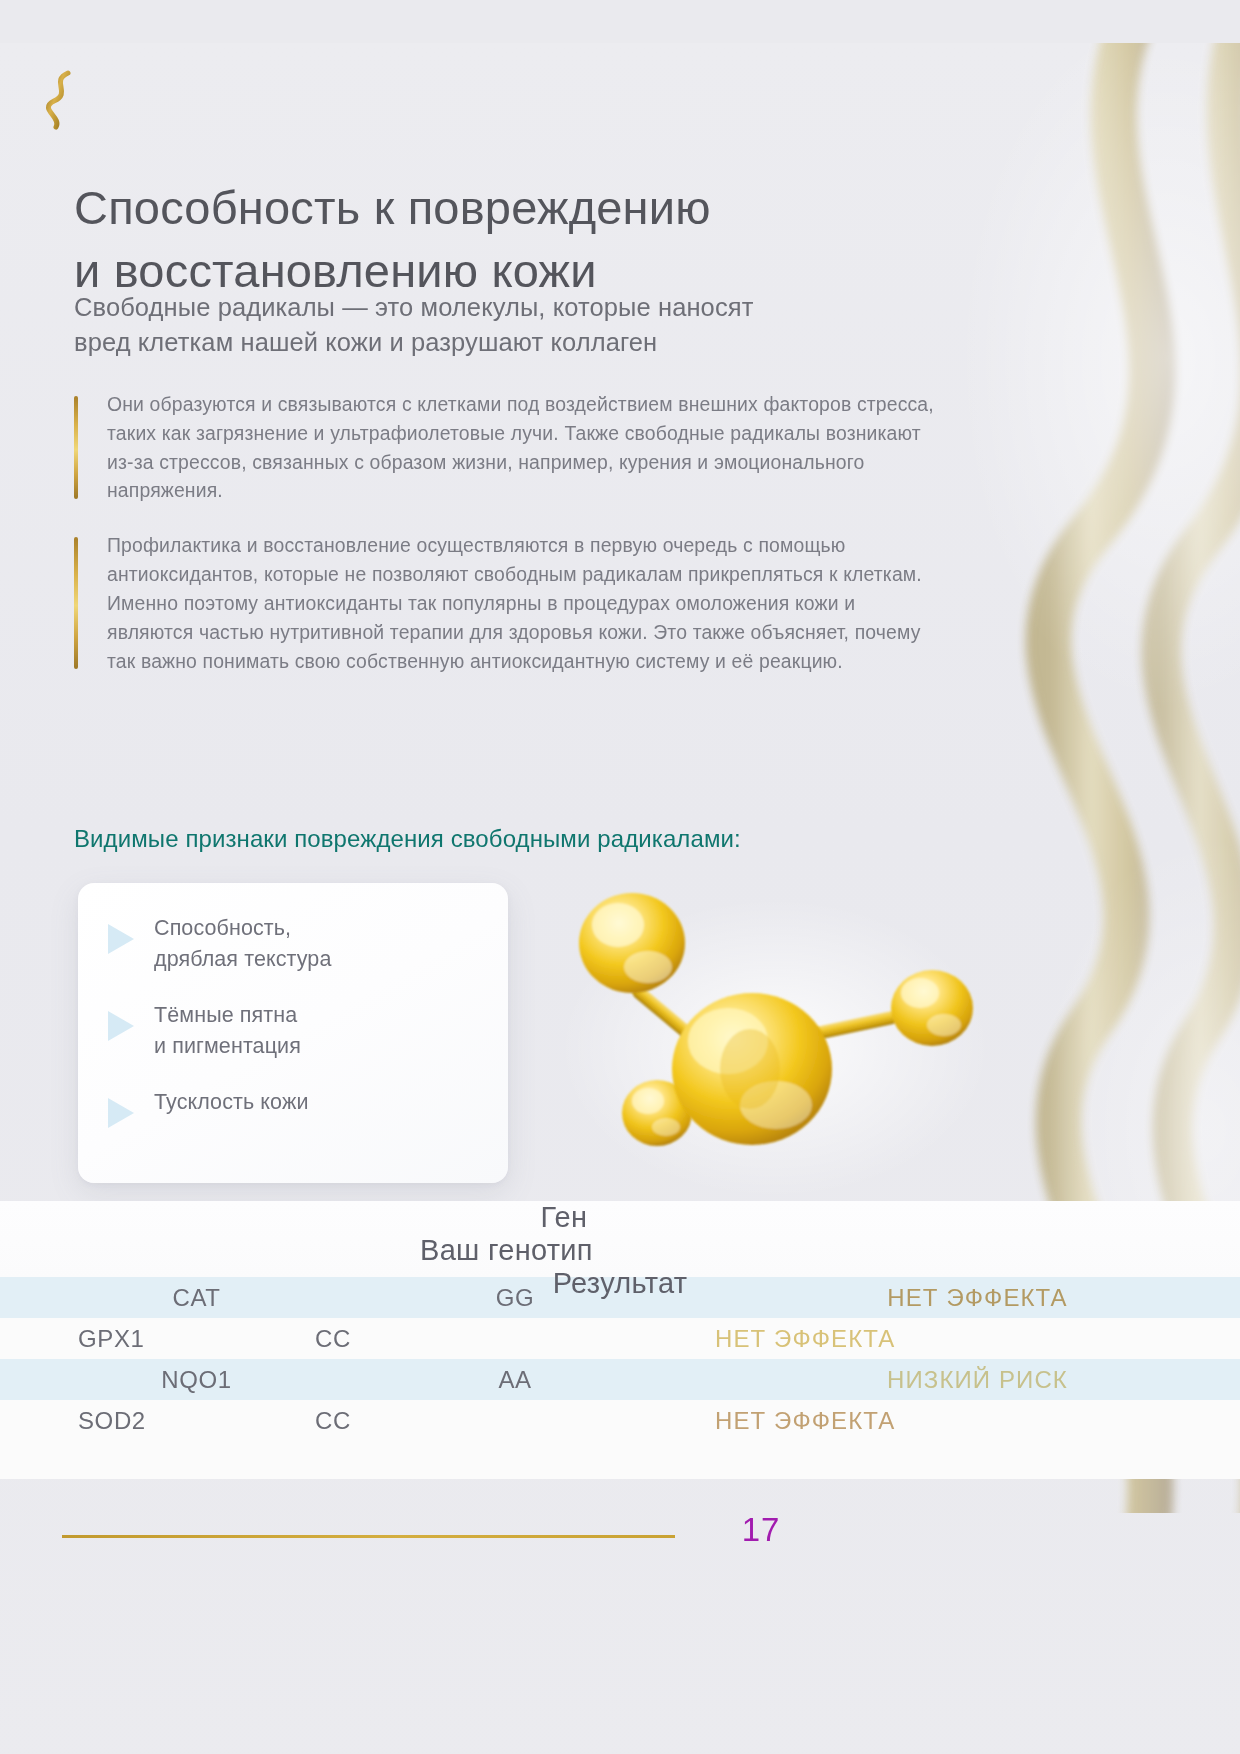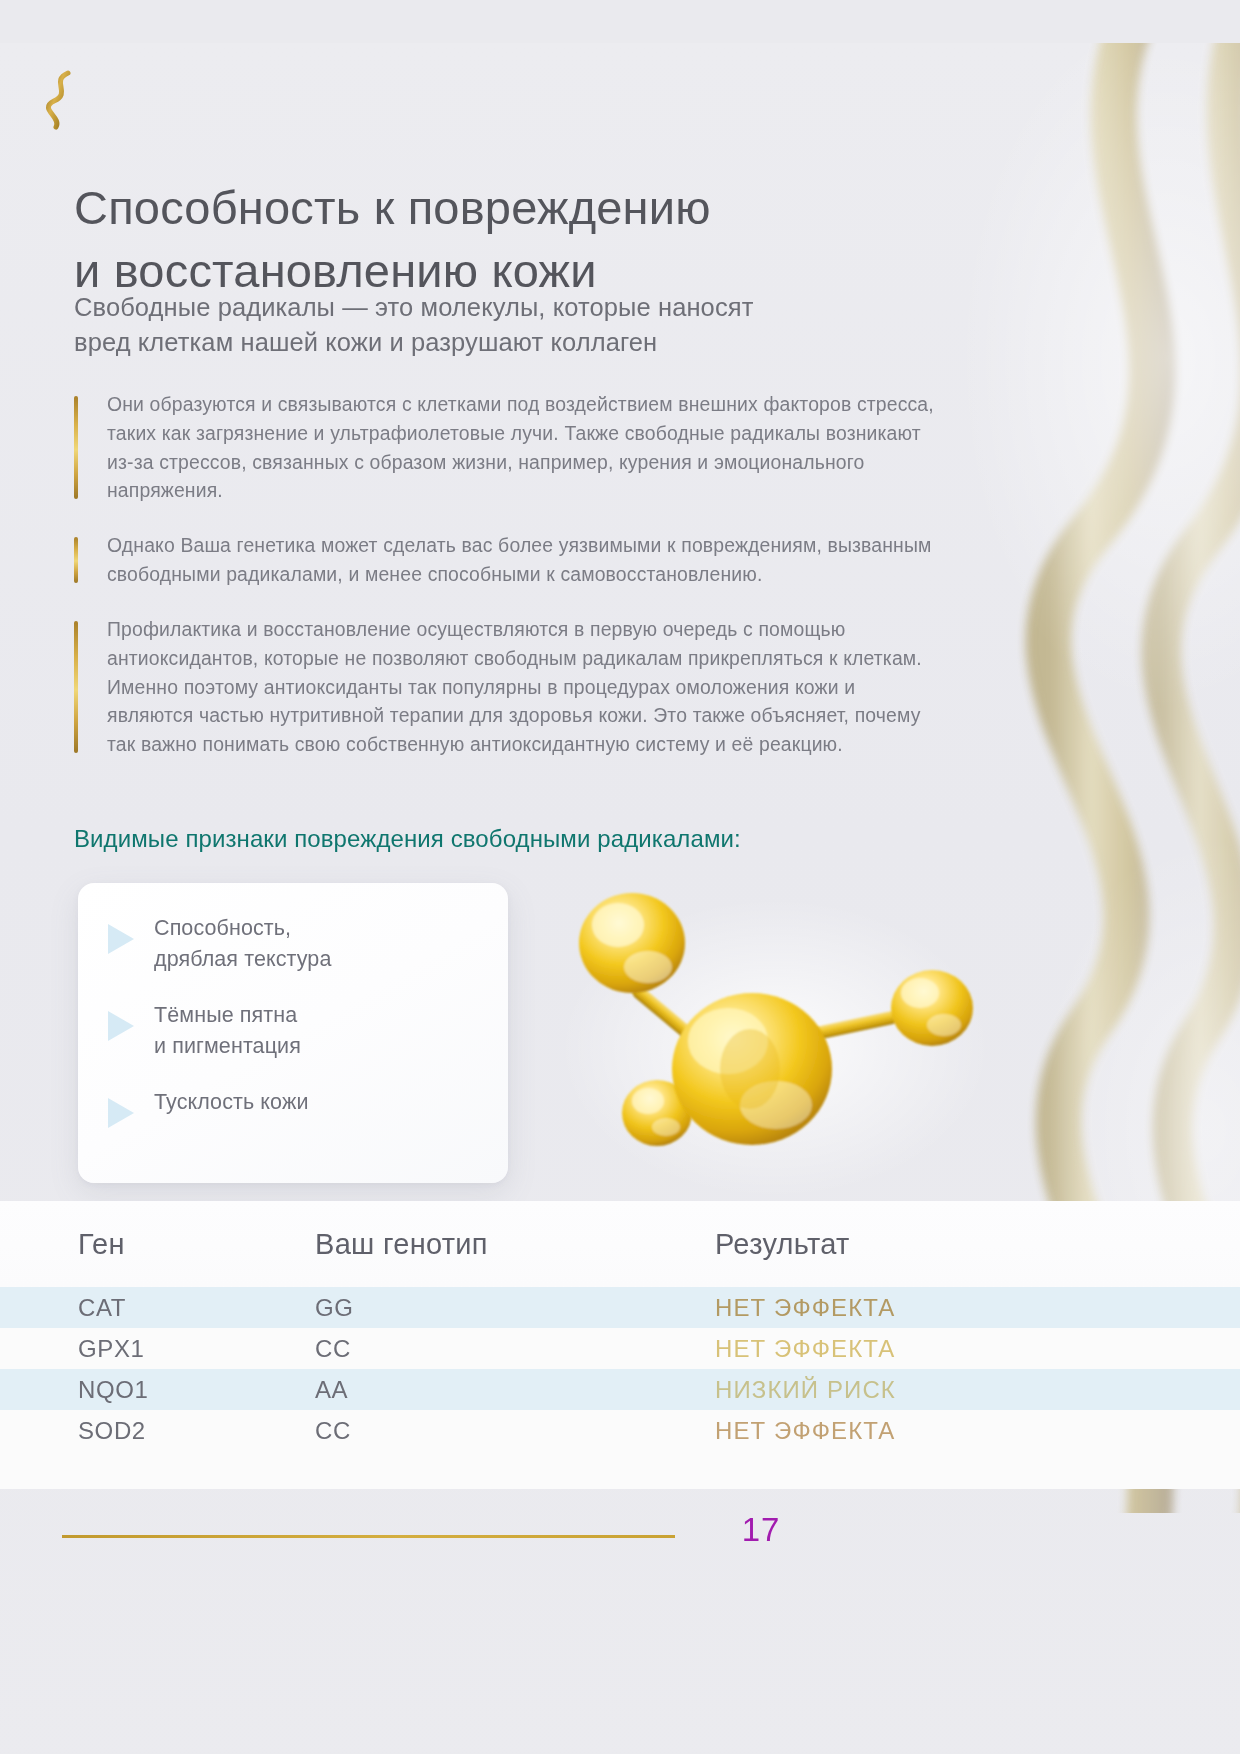--- a/index.html
+++ b/index.html
@@ -95,22 +95,22 @@
   
   .molecule{
     position:absolute;left:560px;top:830px;width:470px;height:330px;
     pointer-events:none;
   }
   .molecule svg{display:block;width:100%;height:100%;}
 
   
   .table{position:absolute;left:0;top:1158px;width:1240px;}
   .trow{display:flex;align-items:center;height:41px;}
-  .thead{height:86px;background:linear-gradient(180deg,#fdfdfe,#fbfbfc);}
-  .trow.alt{background:#e2eff6;}
+  .thead{height:76px;background:linear-gradient(180deg,#fdfdfe,#fbfbfc);flex-direction:column;}
+  .trow.alt{background:#e2eff6;text-align:center;}
   .trow.plain{background:#fbfbfb;}
   .c1{width:315px;padding-left:78px;box-sizing:border-box;}
   .c2{width:400px;box-sizing:border-box;}
   .c3{flex:1;box-sizing:border-box;}
   .thead .c1,.thead .c2,.thead .c3{
     font-size:29px;font-weight:300;color:#5f606a;letter-spacing:.3px;
   }
   .cell{font-size:24px;font-weight:300;letter-spacing:.6px;}
   .gene{color:#6c6d76;}
   .geno{color:#6c6d76;}
@@ -207,24 +207,20 @@
     <span class="l2">вред клеткам нашей кожи и разрушают коллаген</span>
   </div>
 
   <div class="blocks">
     <div class="block">
       <span class="bar"></span>
       <p>Они образуются и связываются с клетками под воздействием внешних факторов стресса, таких как загрязнение и ультрафиолетовые лучи. Также свободные радикалы возникают из-за стрессов, связанных с образом жизни, например, курения и эмоционального напряжения.</p>
     </div>
     <div class="block">
       <span class="bar"></span>
-      <p>Однако Ваша генетика может сделать вас более уязвимыми к повреждениям, вызванным свободными радикалами, и менее способными к самовосстановлению.</p>
-    </div>
-    <div class="block">
-      <span class="bar"></span>
       <p>Профилактика и восстановление осуществляются в первую очередь с помощью антиоксидантов, которые не позволяют свободным радикалам прикрепляться к клеткам. Именно поэтому антиоксиданты так популярны в процедурах омоложения кожи и являются частью нутритивной терапии для здоровья кожи. Это также объясняет, почему так важно понимать свою собственную антиоксидантную систему и её реакцию.</p>
     </div>
   </div>
 
   <div class="section-label">Видимые признаки повреждения свободными радикалами:</div>
 
   <div class="signs-card">
     <div class="signs-list">
       <div class="sign-row">
         <span class="tri"></span>

